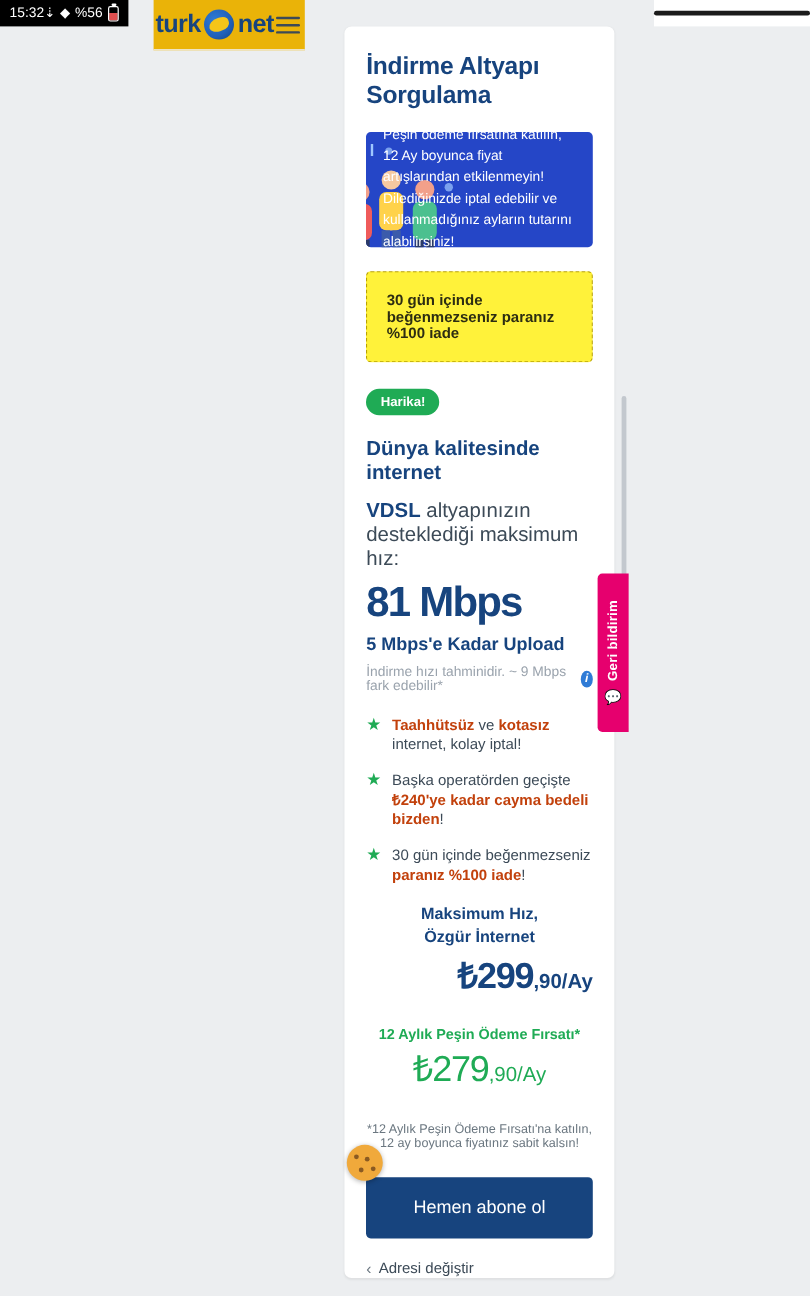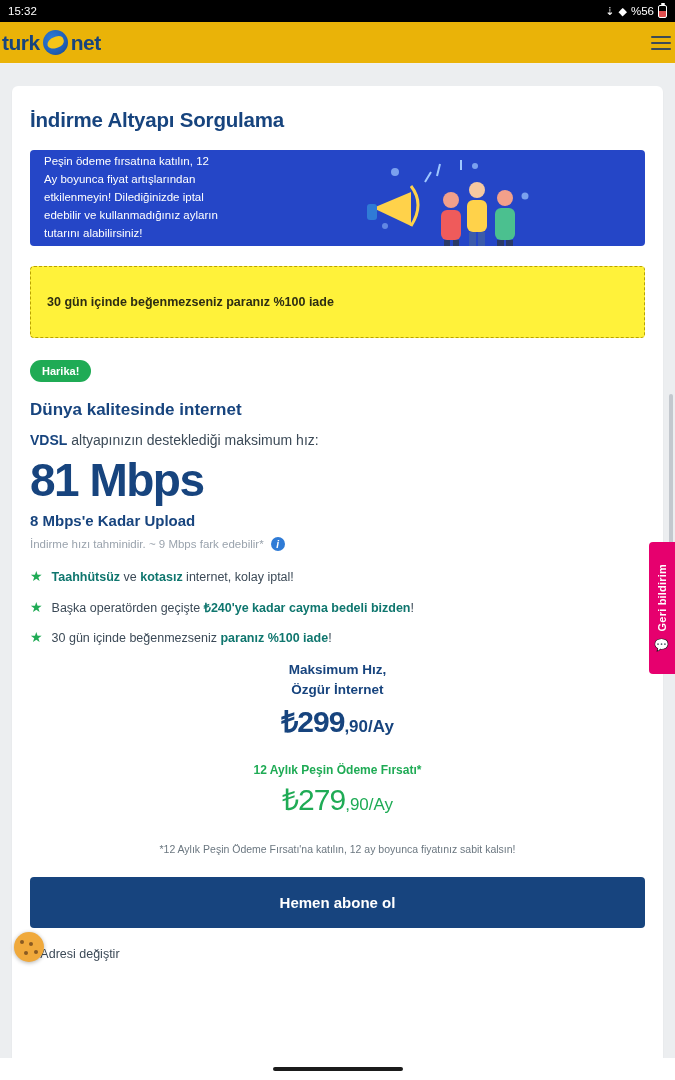--- a/index.html
+++ b/index.html
@@ -9,21 +9,22 @@
     overflow: hidden;
     font-family: "Liberation Sans", sans-serif;
     background: #e9ebee;
   }
   #phone {
     position: relative;
     width: 675px;
     height: 1080px;
     background: #eceef0;
     display: flex;
-    flex-direction: column;
+    flex-direction: row;
+    gap: 21px;
   }
 
   
   .statusbar {
     height: 22px;
     background: #000;
     color: #fff;
     display: flex;
     align-items: center;
     justify-content: space-between;
@@ -122,21 +123,21 @@
     z-index: 2;
   }
   .promo .art { position: absolute; right: 100px; top: 6px; width: 180px; height: 108px; z-index:1; }
 
   
   .note {
     margin-top: 20px;
     background: #fff23a;
     border: 1.5px dashed #b9a200;
     border-radius: 4px;
-    padding: 28px 16px;
+    padding: 16px 16px;
     font-size: 12.5px;
     font-weight: bold;
     color: #2d2d12;
   }
 
   
   .badge {
     display: inline-block;
     margin-top: 22px;
     background: #1fab55;
@@ -148,28 +149,28 @@
   }
 
   h2.sub {
     margin-top: 18px;
     font-size: 17px;
     color: #17447e;
     font-weight: bold;
   }
   .vdsl {
     margin-top: 12px;
-    font-size: 14px;
+    font-size: 17px;
     color: #3c4a57;
   }
   .vdsl b { color: #17447e; }
 
   .speed {
     margin-top: 8px;
-    font-size: 46px;
+    font-size: 35px;
     font-weight: bold;
     color: #17447e;
     letter-spacing: -1.5px;
     line-height: 1.05;
   }
   .upload {
     margin-top: 8px;
     font-size: 15px;
     color: #17447e;
     font-weight: bold;
@@ -194,41 +195,42 @@
   ul.feats li {
     display: flex;
     align-items: flex-start;
     gap: 9px;
     font-size: 12.5px;
     color: #3c4a57;
     margin-bottom: 14px;
     line-height: 1.3;
   }
   .star { color: #1fab55; font-size: 14px; line-height: 1.1; }
-  .g { color: #0f766e; font-weight: bold; }
+  .g { color: #c2410c; font-weight: bold; }
 
   
   .pricing { margin-top: 12px; text-align: center; }
   .plan-name {
     font-size: 13.5px;
     font-weight: bold;
     color: #17447e;
     line-height: 1.45;
   }
   .pay-label {
     margin-top: 20px;
     font-size: 12px;
     font-weight: bold;
     color: #17447e;
   }
   .price-blue {
     margin-top: 8px;
     color: #17447e;
     font-weight: bold;
     line-height: 1;
+    text-align: right;
   }
   .price-blue .big { font-size: 30px; letter-spacing: -1px; }
   .price-blue .small { font-size: 17px; }
   .offer-label {
     margin-top: 26px;
     font-size: 12px;
     font-weight: bold;
     color: #1fab55;
   }
   .price-green {
@@ -249,21 +251,21 @@
   .cta {
     display: block;
     width: 100%;
     margin-top: 22px;
     background: #17447e;
     color: #fff;
     border: none;
     border-radius: 4px;
     padding: 17px 0;
     font-size: 15px;
-    font-weight: bold;
+    font-weight: normal;
     cursor: pointer;
     font-family: "Liberation Sans", sans-serif;
   }
   .addr {
     margin-top: 18px;
     font-size: 12.5px;
     color: #3c4a57;
     display: flex;
     align-items: center;
     gap: 6px;
@@ -416,21 +418,21 @@
       
       <div class="badge">Harika!</div>
 
       <h2 class="sub">Dünya kalitesinde internet</h2>
 
       <div class="vdsl">
         <b>VDSL</b><span> altyapınızın desteklediği maksimum hız:</span>
       </div>
 
       <div class="speed">81 Mbps</div>
-      <div class="upload">8 Mbps'e Kadar Upload</div>
+      <div class="upload">5 Mbps'e Kadar Upload</div>
 
       <div class="estimate">
         <span>İndirme hızı tahminidir. ~ 9 Mbps fark edebilir*</span>
         <span class="info-i">i</span>
       </div>
 
       <ul class="feats">
         <li>
           <span class="star">★</span>
           <span><span class="g">Taahhütsüz</span><span> ve </span><span class="g">kotasız</span><span> internet, kolay iptal!</span></span>

